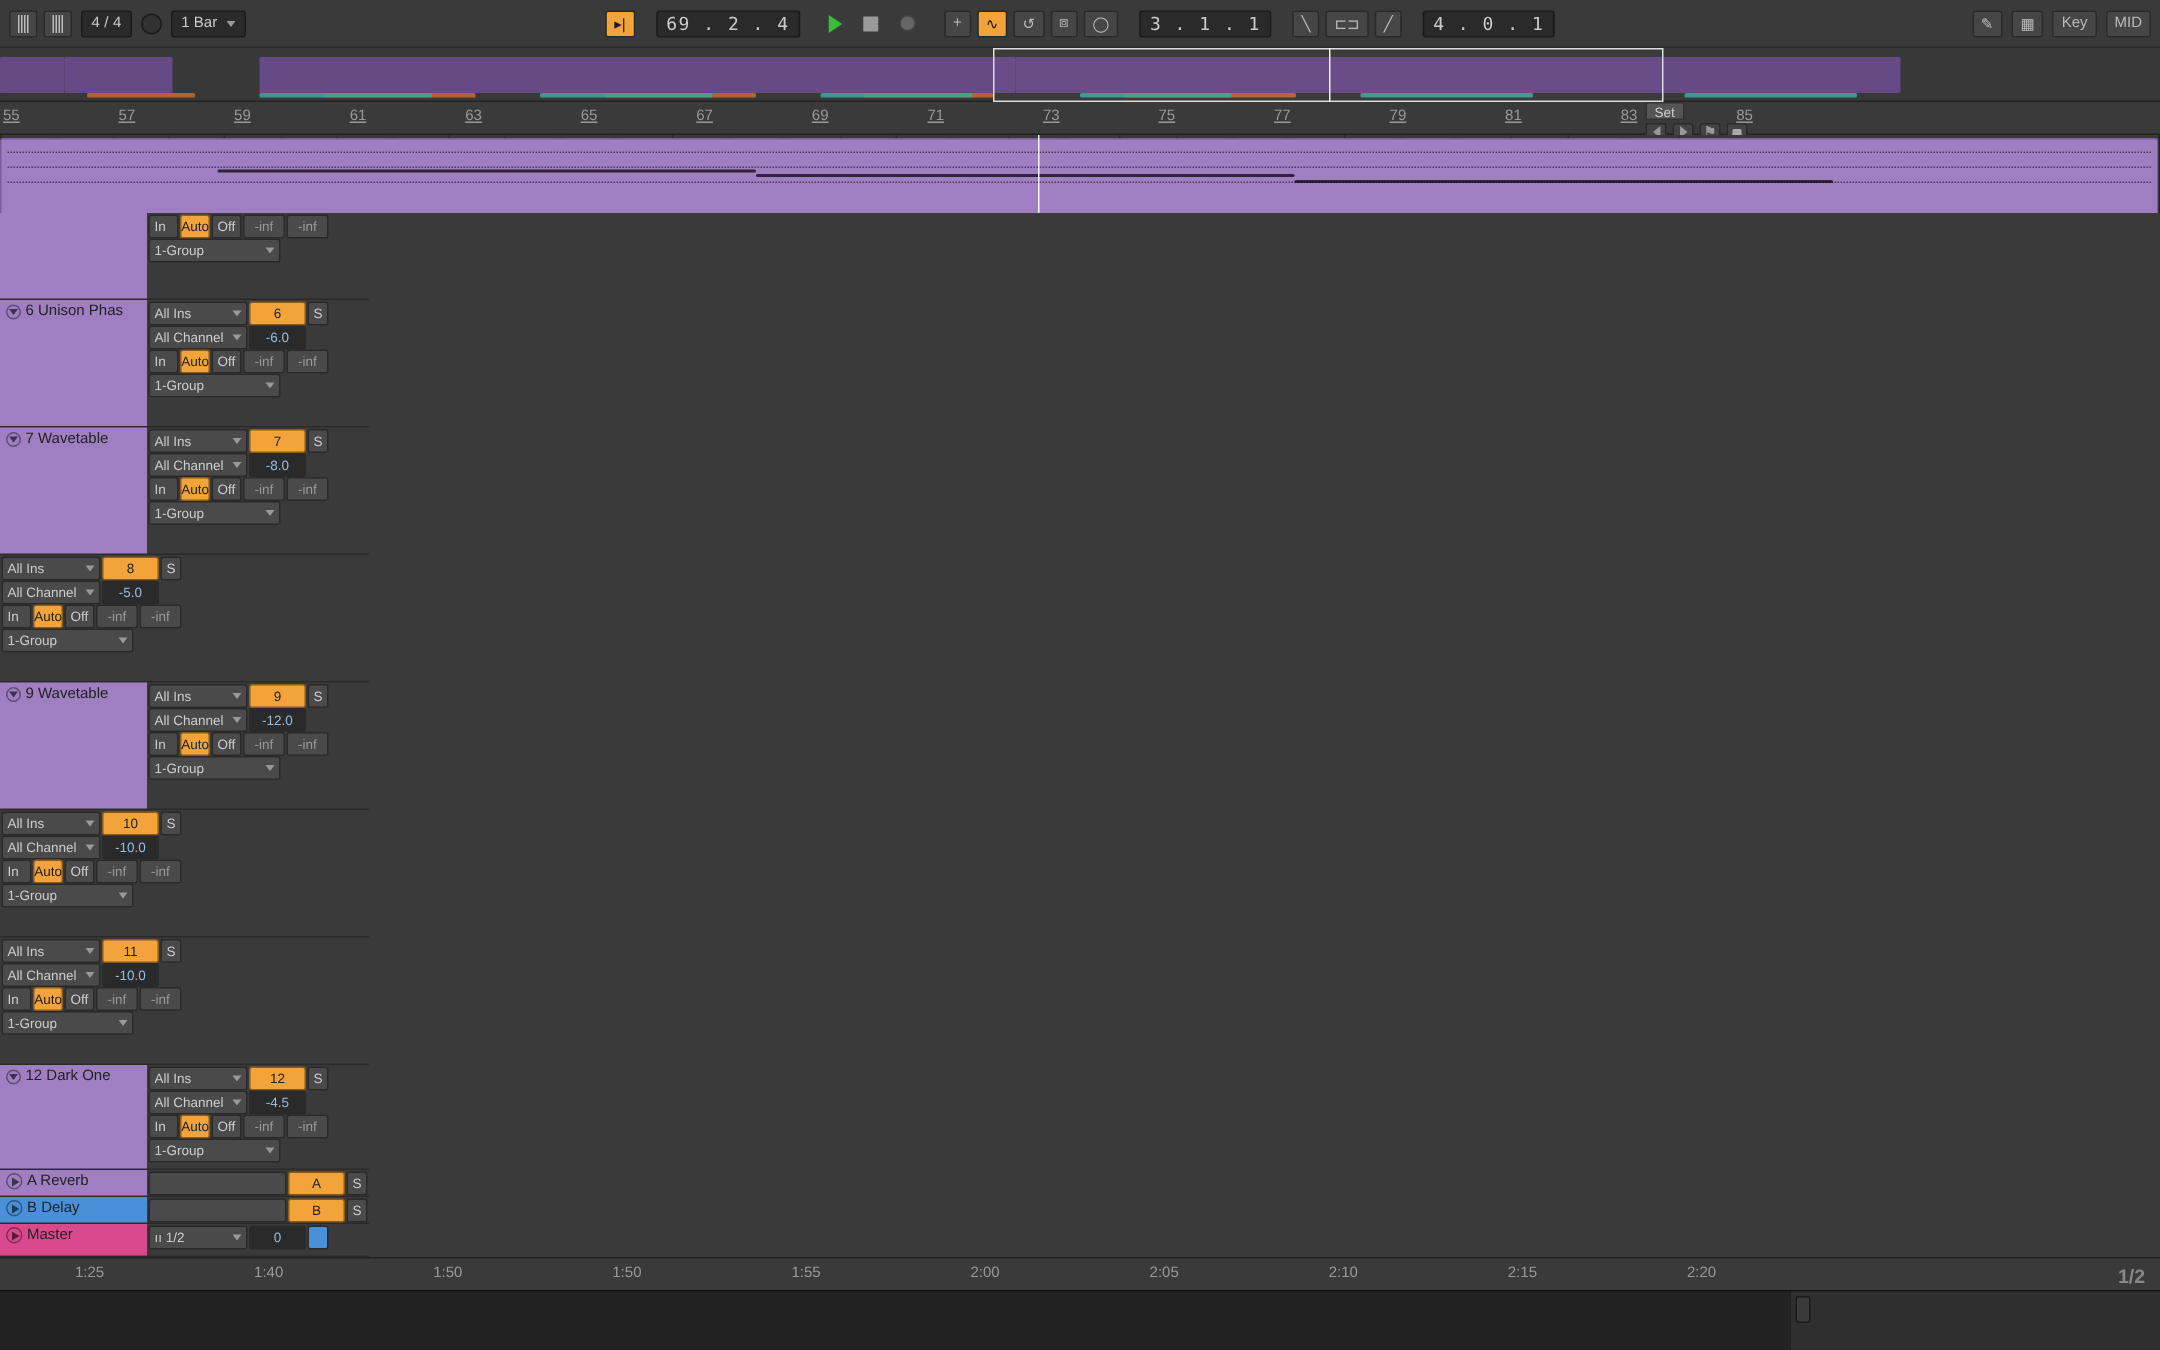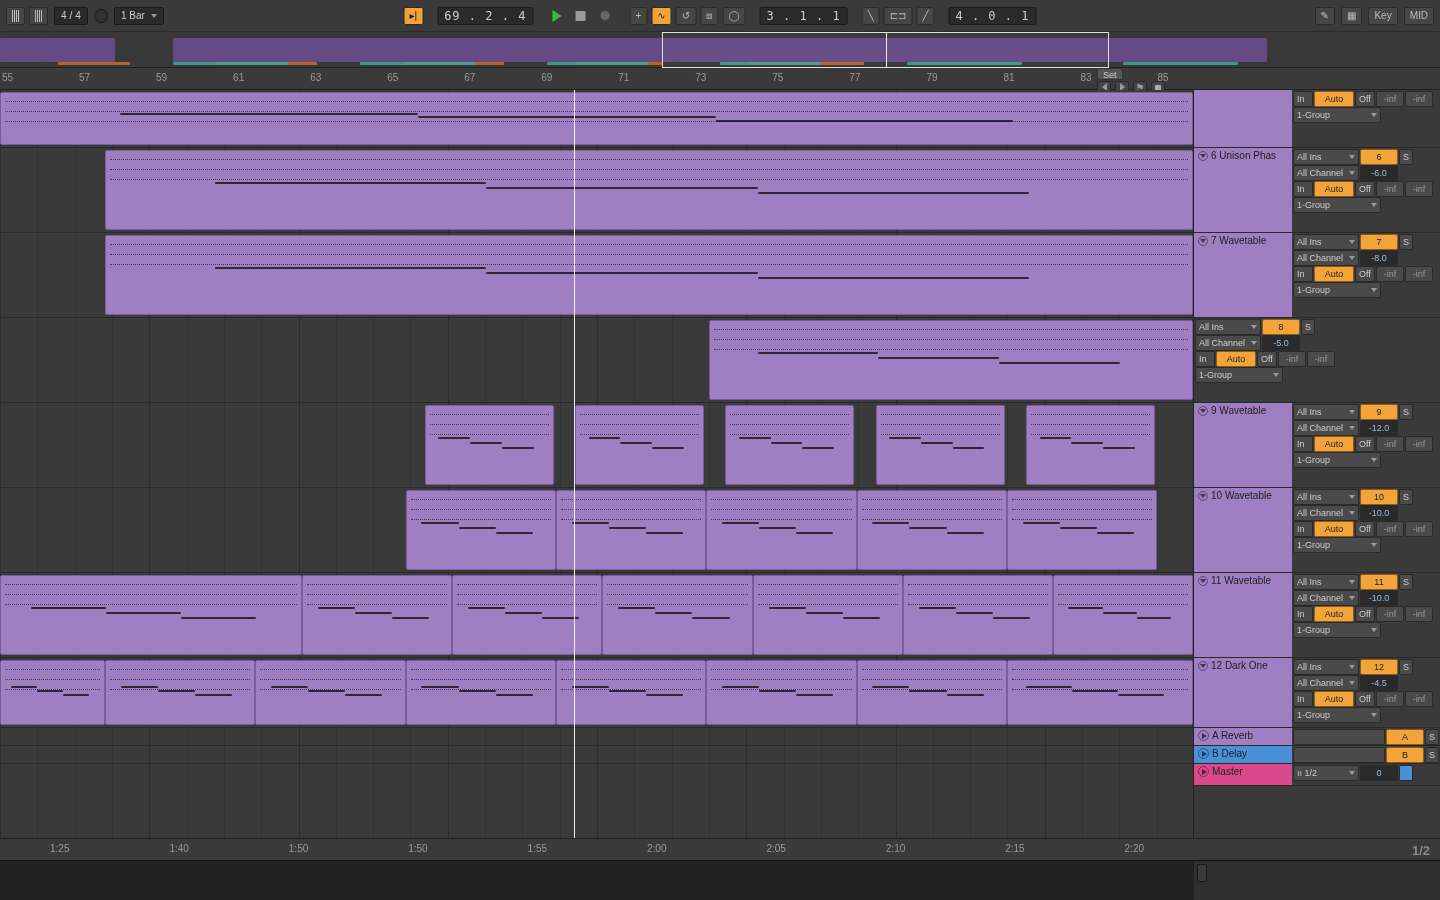--- a/index.html
+++ b/index.html
@@ -68,30 +68,30 @@
   .ov-orange { background:#c16a2b; height:3px; margin-top:30px;}
   .ov-teal   { background:#3da398; height:3px; margin-top:30px;}
   .ov-loop { position:absolute; top:0; height:36px; border:1px solid #ddd; background:rgba(255,255,255,0.02);}
   .ov-playhead { position:absolute; width:1px; height:36px; background:#eee; }
 
   
   .ruler {
     height: 22px; background:#3a3a3a; border-bottom:1px solid #222;
     position:relative; color:#999; font-size:10px;
   }
-  .ruler .tick { position:absolute; top:4px; }
+  .ruler .tick { position:absolute; top:4px;text-decoration:underline; }
   .ruler .set-marker { position:absolute; right:275px; top:0; }
   .set-btn{ background:#555; border:1px solid #333; border-radius:2px 2px 0 0; padding:0 5px; height:12px; font-size:9px; color:#ccc; display:inline-block; line-height:12px;}
   .ruler-icons { display:flex; gap:4px; margin-top:1px;}
   .ruler-icons .ri { width:14px;height:12px;background:#444;border:1px solid #2a2a2a;border-radius:2px; display:flex;align-items:center;justify-content:center;}
   .lock-icon::after{content:"";width:6px;height:5px;background:#aaa;border-radius:1px;display:block;box-shadow:0 -3px 0 -1px #aaa inset;}
   .tri-left,.tri-right { width:0;height:0;border-top:4px solid transparent;border-bottom:4px solid transparent;}
   .tri-left{border-right:5px solid #999;} .tri-right{border-left:5px solid #999;}
   
-  .split { display:flex; height: calc(900px - 32px - 36px - 22px - 22px - 40px); }
+  .split { display:flex; height: calc(900px - 32px - 36px - 22px - 22px - 40px); flex-direction: column; }
   .arrangement { flex:1; position:relative; background:#3a3a3a; overflow:hidden; border-right:1px solid #222;}
   .tracks-panel { width:246px; background:#3a3a3a; overflow:hidden; }
 
   .track-row { position:relative; border-bottom:1px solid #2a2a2a; }
   .clip {
     position:absolute; top:2px; bottom:2px;
     background:#a07ec2; border:1px solid #7a5b9b;
     border-radius:2px;
     overflow:hidden;
   }
@@ -125,21 +125,21 @@
   .cell { background:#4a4a4a; border:1px solid #2a2a2a; border-radius:2px; display:flex; align-items:center; padding:0 3px; color:#ccc; position:relative;}
   .cell.dd::after { content:""; position:absolute; right:3px; width:0;height:0;border-left:3px solid transparent;border-right:3px solid transparent;border-top:4px solid #999;}
   .cell.orange { background:#f2a33a; color:#222; justify-content:center; border-color:#8a5b1a;}
   .cell.darknum { background:#2a2a2a; color:#9bd; justify-content:center; }
   .cell.dim { color:#999; justify-content:center;}
   .cell.s { justify-content:center; }
 
   
   .w-allins { width:66px;} .w-num { width:38px;} .w-s{width:14px;}
   .w-allch { width:66px;} .w-vol { width:38px;}
-  .w-in { width:20px;} .w-auto{width:40px;} .w-off{width:20px;} .w-inf{width:28px;}
+  .w-in { width:20px;} .w-auto{width:20px;} .w-off{width:20px;} .w-inf{width:28px;}
   .w-group{width:88px;}
   .w-send{width:38px;}
   .w-half{width:66px;}
 
   
   .time-ruler {
     height:22px; background:#3a3a3a; border-top:1px solid #222; position:relative;
     color:#999; font-size:10px;
   }
   .time-ruler .tick { position:absolute; top:4px; }
@@ -721,26 +721,20 @@
         <div class="cell w-off">Off</div>
         <div class="cell dim w-inf">-inf</div>
         <div class="cell dim w-inf">-inf</div>
       </div>
       <div class="cell-row">
         <div class="cell dd w-group">1-Group</div>
       </div>
     </div>
     </div>
       <div class="tp-row" style="height: 85px;">
-      <div class="tp-left">
-          <div class="hdr">
-         <span class="fold"></span>
-         <span>10 Wavetable</span>
-       </div>
-        </div>
 
     <div class="tp-right">
       <div class="cell-row">
         <div class="cell dd w-allins">All Ins</div>
         <div class="cell orange w-num">10</div>
         <div class="cell s w-s">S</div>
       </div>
       <div class="cell-row">
         <div class="cell dd w-allch">All Channel</div>
         <div class="cell darknum w-vol">-10.0</div>
@@ -751,26 +745,20 @@
         <div class="cell w-off">Off</div>
         <div class="cell dim w-inf">-inf</div>
         <div class="cell dim w-inf">-inf</div>
       </div>
       <div class="cell-row">
         <div class="cell dd w-group">1-Group</div>
       </div>
     </div>
     </div>
       <div class="tp-row" style="height: 85px;">
-      <div class="tp-left">
-          <div class="hdr">
-         <span class="fold"></span>
-         <span>11 Wavetable</span>
-       </div>
-        </div>
 
     <div class="tp-right">
       <div class="cell-row">
         <div class="cell dd w-allins">All Ins</div>
         <div class="cell orange w-num">11</div>
         <div class="cell s w-s">S</div>
       </div>
       <div class="cell-row">
         <div class="cell dd w-allch">All Channel</div>
         <div class="cell darknum w-vol">-10.0</div>

